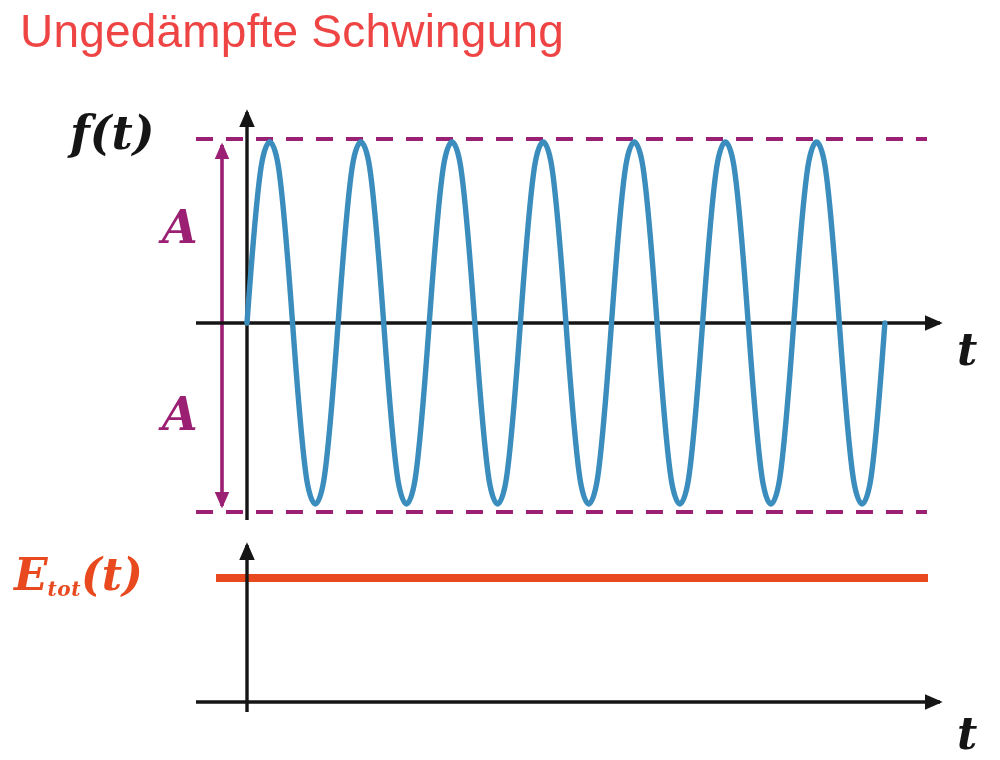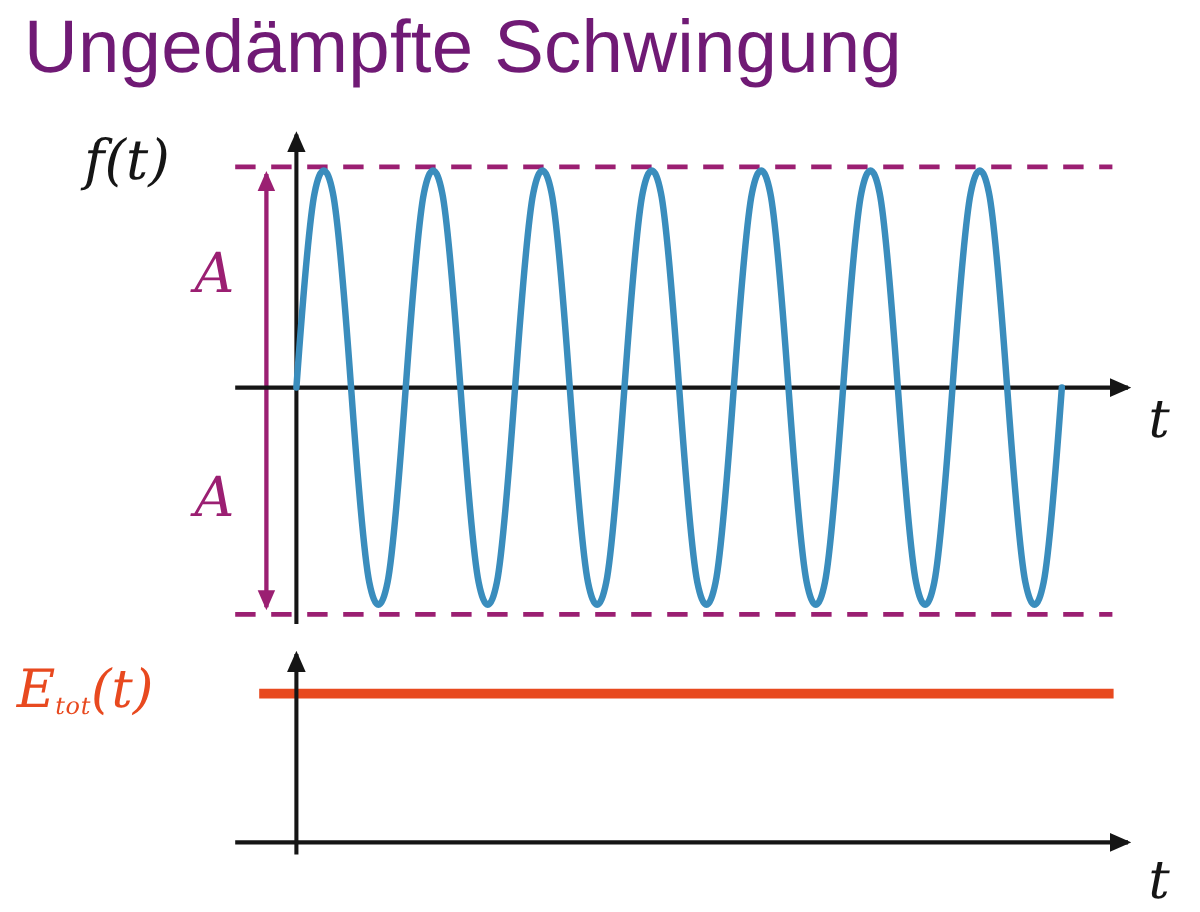--- a/index.html
+++ b/index.html
@@ -17,37 +17,38 @@
     position: relative;
     width: 1000px;
     height: 760px;
     background: #ffffff;
   }
   #title {
     position: absolute;
     left: 20px;
     top: 4px;
     font-family: "Liberation Sans", sans-serif;
-    font-size: 62px;
+    font-size: 46px;
     font-weight: 400;
     letter-spacing: 0.2px;
-    color: #701a75;
+    color: #ef4444;
     white-space: nowrap;
   }
   svg#plot {
     position: absolute;
     left: 0;
     top: 0;
   }
   .mathlabel {
     position: absolute;
     font-family: "DejaVu Serif", "Liberation Serif", serif;
     font-style: italic;
     white-space: nowrap;
     line-height: 1;
+    font-weight: bold;
   }
   #label-ft {
     left: 70px;
     top: 110px;
     font-size: 46px;
     color: #151515;
   }
   #label-a-top {
     left: 162px;
     top: 204px;

